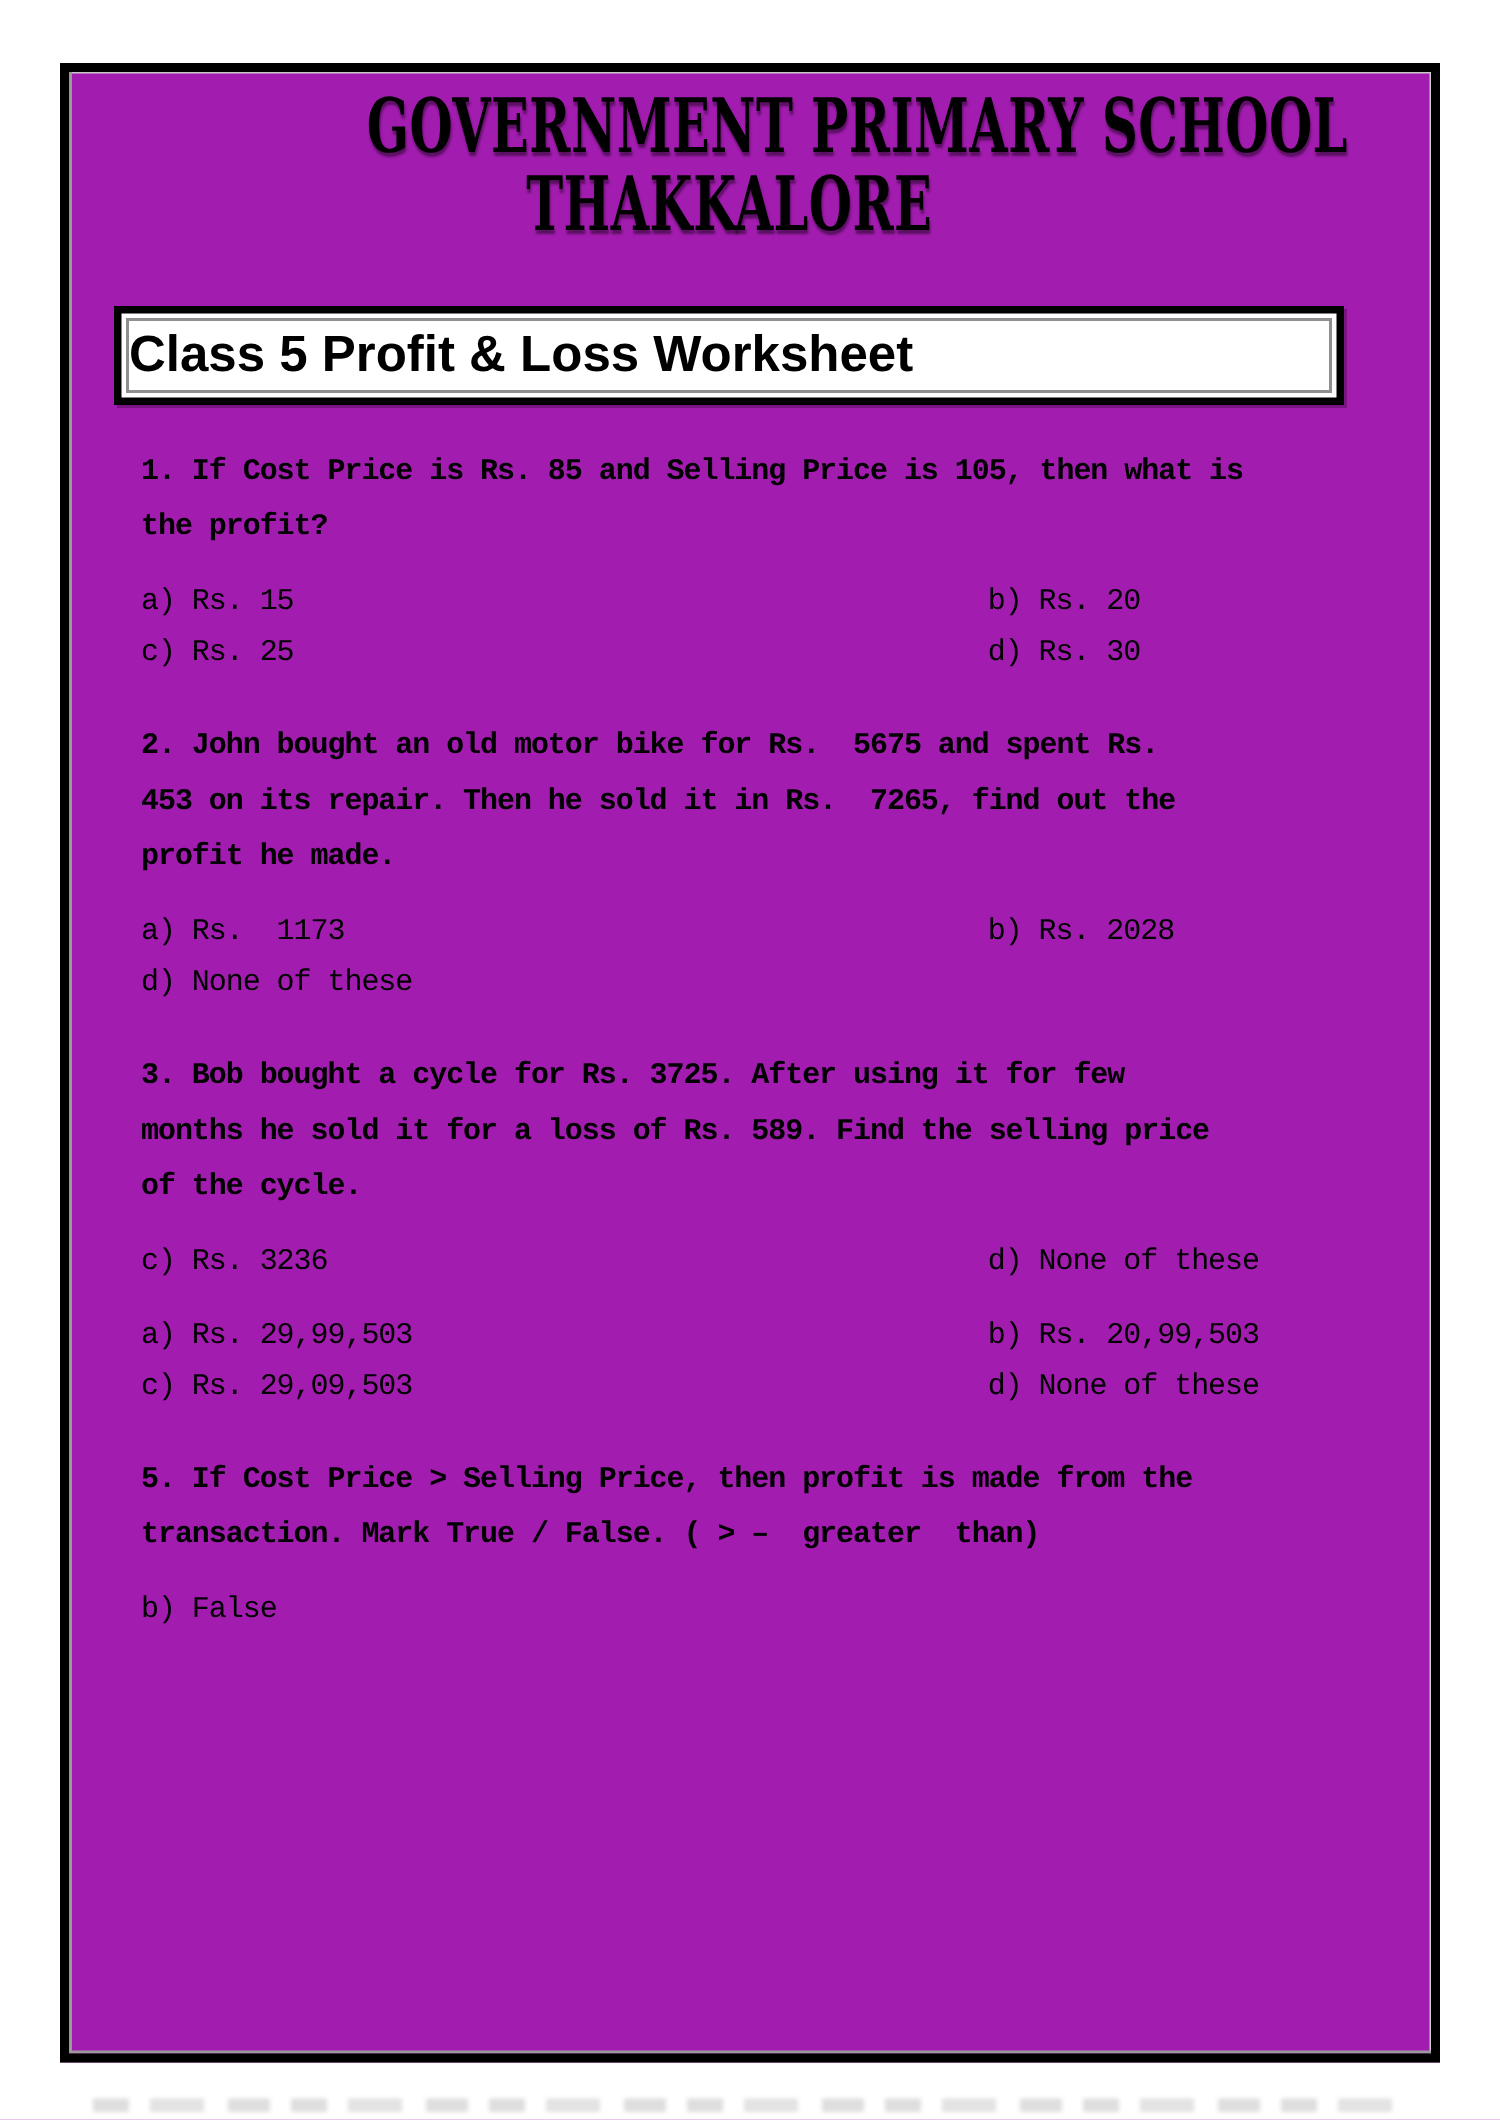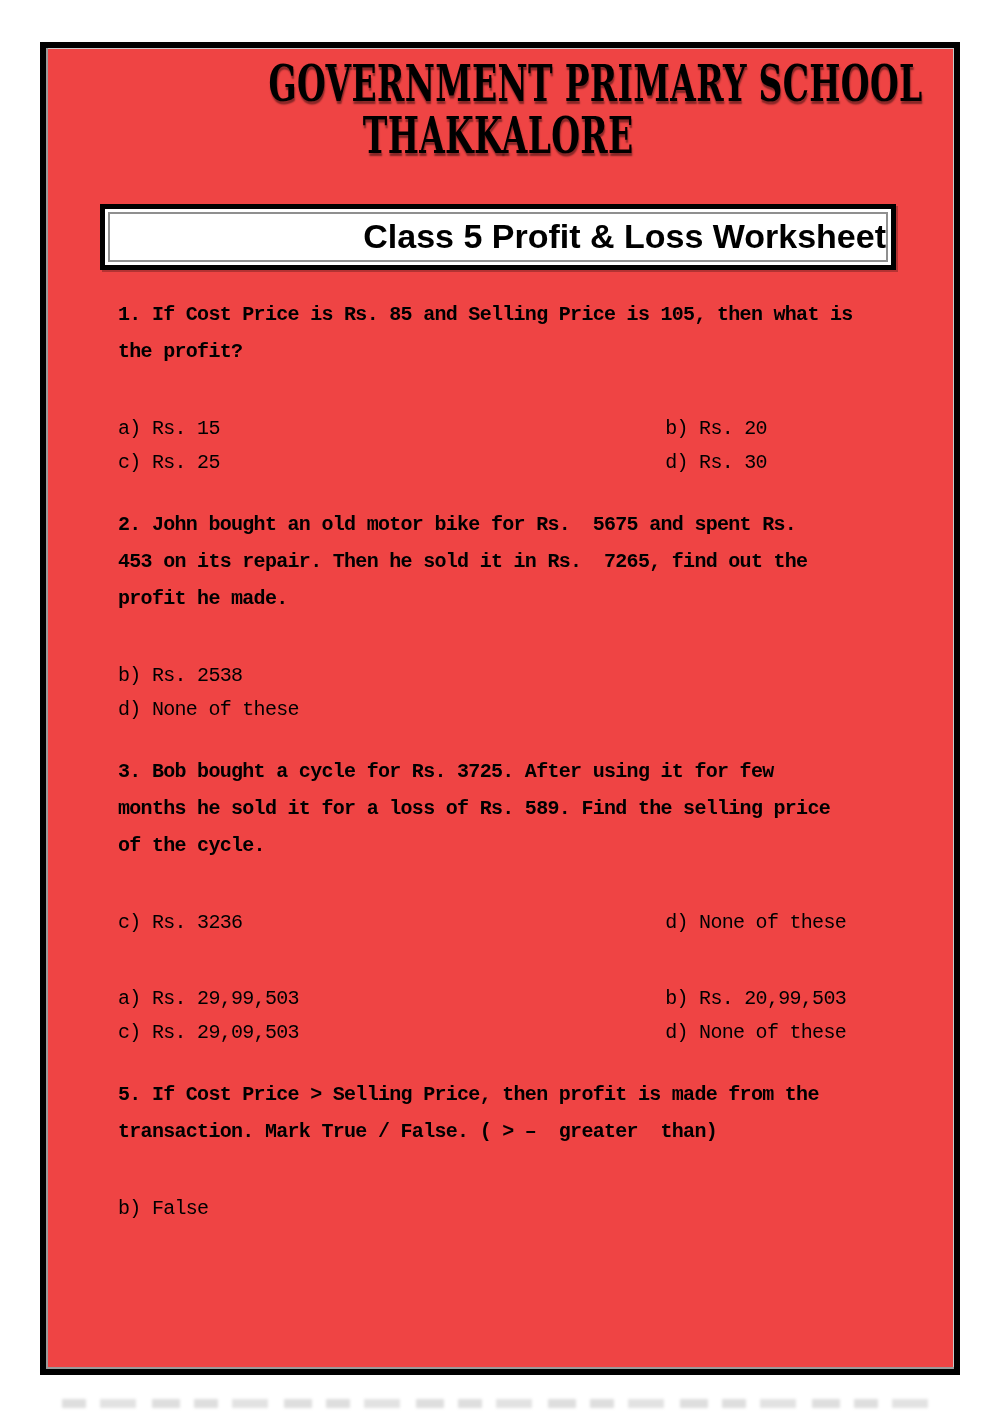--- a/index.html
+++ b/index.html
@@ -8,24 +8,24 @@
     background: #ffffff;
     color: #000;
     font-family: "Liberation Mono", "DejaVu Sans Mono", monospace;
     position: relative;
     overflow: hidden;
   }
   .page {
     position: absolute;
     left: 40px; top: 42px;
     width: 920px; height: 1333px;
-    background: #ef4444;
+    background: #a21caf;
     border: 6px solid #000;
     box-shadow: inset 2px -2px 0 #9a9a9a, inset -1px 1px 0 #c9c9c9;
-    padding: 10px 58px 0 54px;
+    padding: 10px 58px 0 30px;
   }
   .school-header { text-align: center; }
   .school-line {
     font-family: "DejaVu Serif", "Liberation Serif", serif;
     font-weight: bold;
     font-size: 50px;
     line-height: 52px;
     white-space: nowrap;
   }
   .school-line > span {
@@ -37,38 +37,38 @@
   }
   .title-box {
     margin-top: 42px;
     border: 5px solid #000;
     padding: 3px;
     background: #fff;
     box-shadow: 2px 2px 0 rgba(0,0,0,0.25);
   }
   .title-box-inner {
     border: 2px solid #8f8f8f;
-    text-align: right;
+    text-align: left;
     font-family: "Liberation Sans", sans-serif;
     font-weight: bold;
     font-size: 34px;
     line-height: 44px;
     padding-bottom: 2px;
   }
   .content { padding: 0 18px; font-family: Liberation Mono, monospace; }
   .question { margin: 0; }
   .q-text {
     margin-top: 26px;
     font-weight: bold;
     font-size: 20px;
     line-height: 37px;
     letter-spacing: -0.7px;
     white-space: pre-wrap;
   }
-  .options { margin-top: 42px; }
+  .options { margin-top: 15px; }
   .opt-row {
     display: grid;
     grid-template-columns: 72% 28%;
     font-size: 20px;
     line-height: 34px;
     letter-spacing: -0.7px;
   }
   .opt { white-space: pre; }
   .next-page-hint {
     position: absolute;
@@ -117,21 +117,22 @@
         </div>
       </div>
     </section>
 
     <section class="question">
       <div class="q-text">2. John bought an old motor bike for Rs.  5675 and spent Rs.
 453 on its repair. Then he sold it in Rs.  7265, find out the
 profit he made.</div>
       <div class="options">
         <div class="opt-row">
-          <span class="opt">b) Rs. 2538</span>
+          <span class="opt">a) Rs.  1173</span>
+          <span class="opt">b) Rs. 2028</span>
         </div>
         <div class="opt-row">
           <span class="opt">d) None of these</span>
         </div>
       </div>
     </section>
 
     <section class="question">
       <div class="q-text">3. Bob bought a cycle for Rs. 3725. After using it for few
 months he sold it for a loss of Rs. 589. Find the selling price

